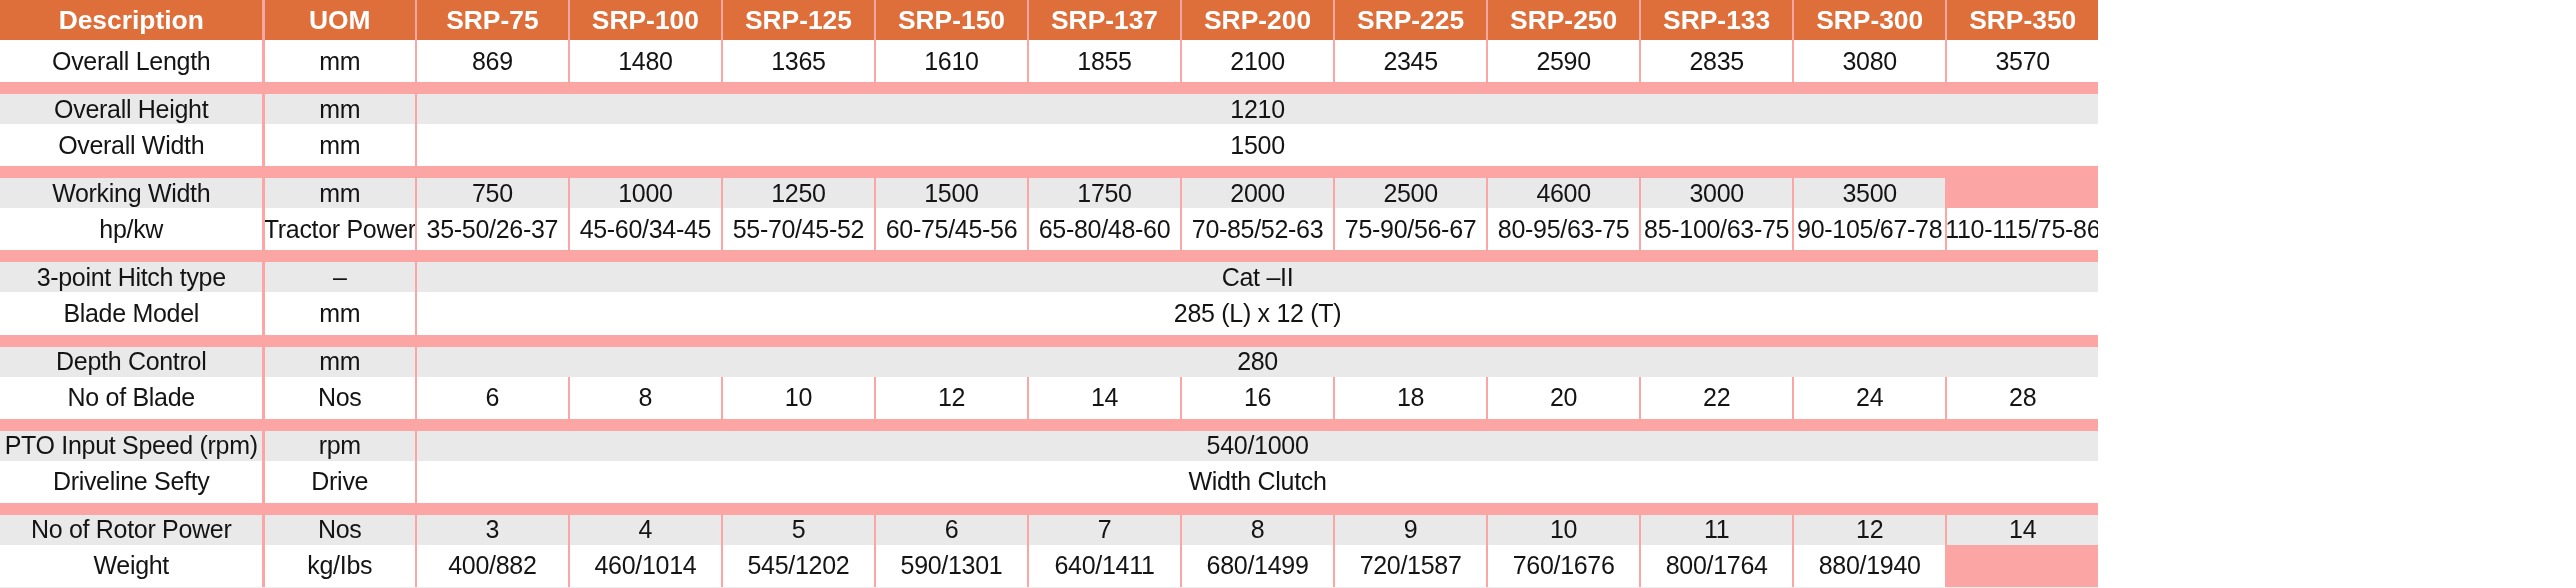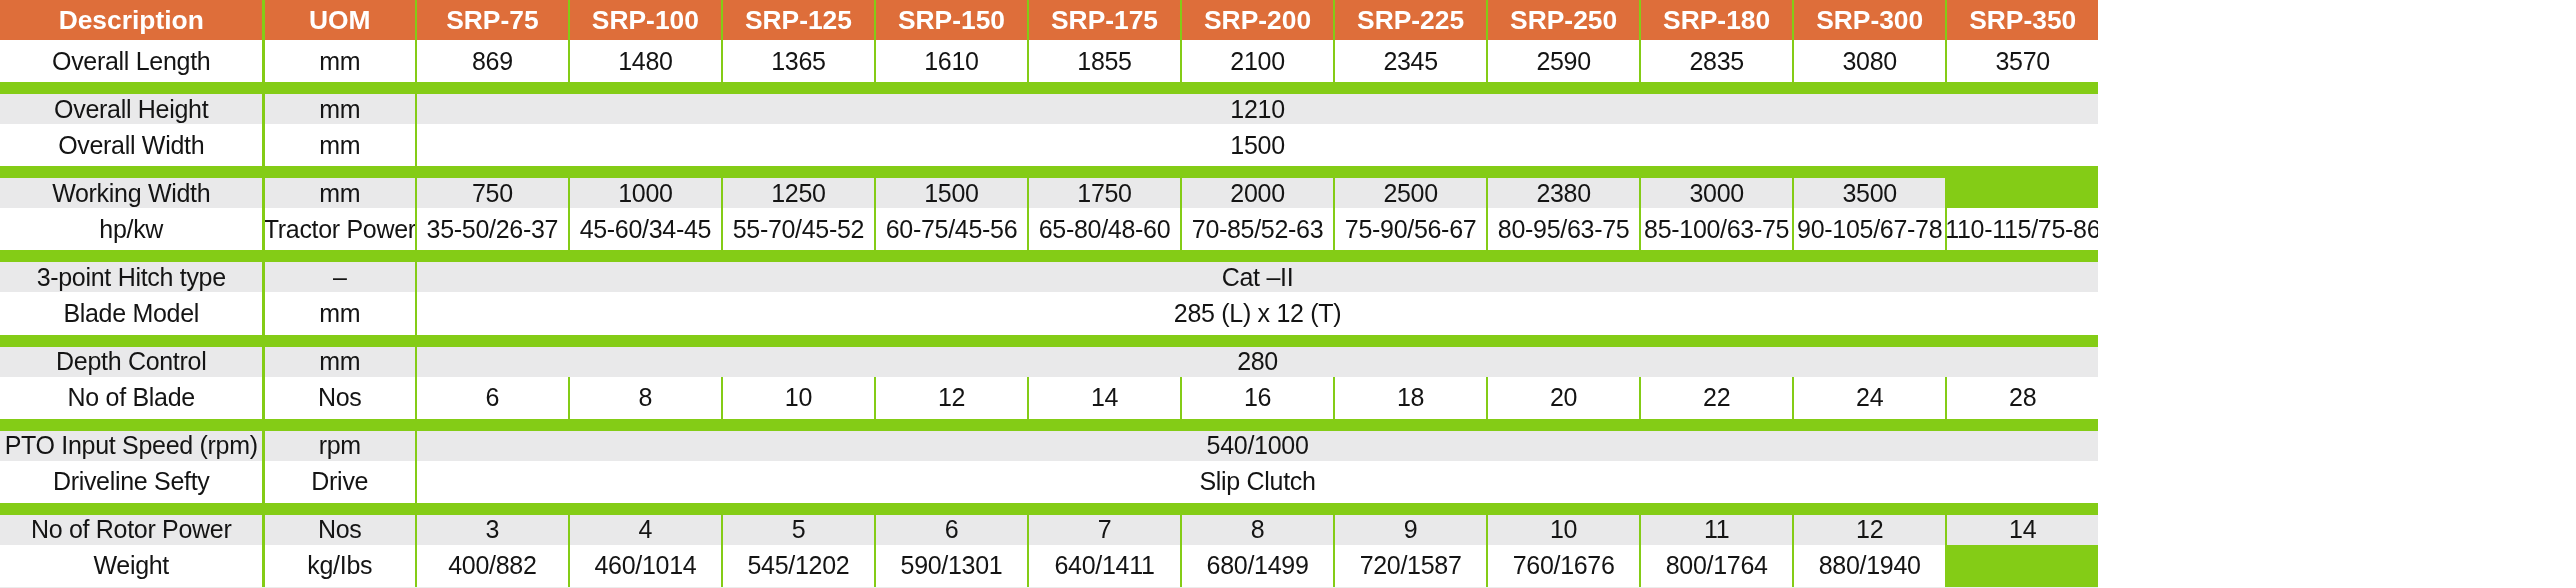--- a/index.html
+++ b/index.html
@@ -11,21 +11,21 @@
     width: 2576px;
     height: 588px;
     font-family: "Liberation Sans", sans-serif;
     overflow: hidden;
   }
   .spec-table {
     display: flex;
     flex-direction: column;
     width: 2098px;
     height: 588px;
-    background: #84cc16;           
+    background: #fca5a5;           
     box-sizing: border-box;
     border-bottom: 1.3px solid #ececec;
   }
   .row {
     display: grid;
     grid-template-columns: 519fr 296fr repeat(11, 297.7fr);
     column-gap: 2.5px;
     flex: 1 1 0;
     min-height: 0;
   }
@@ -63,25 +63,25 @@
 <body>
 
 <div class="spec-table">
     <div class="row header-row">
       <div class="cell">Description</div>
       <div class="cell">UOM</div>
       <div class="cell">SRP-75</div>
       <div class="cell">SRP-100</div>
       <div class="cell">SRP-125</div>
       <div class="cell">SRP-150</div>
-      <div class="cell">SRP-175</div>
+      <div class="cell">SRP-137</div>
       <div class="cell">SRP-200</div>
       <div class="cell">SRP-225</div>
       <div class="cell">SRP-250</div>
-      <div class="cell">SRP-180</div>
+      <div class="cell">SRP-133</div>
       <div class="cell">SRP-300</div>
       <div class="cell">SRP-350</div>
     </div>
     <div class="row">
       <div class="cell label-cell">Overall Length</div>
       <div class="cell">mm</div>
       <div class="cell">869</div>
       <div class="cell">1480</div>
       <div class="cell">1365</div>
       <div class="cell">1610</div>
@@ -106,21 +106,21 @@
     <div class="row alt">
       <div class="cell label-cell">Working Width</div>
       <div class="cell">mm</div>
       <div class="cell">750</div>
       <div class="cell">1000</div>
       <div class="cell">1250</div>
       <div class="cell">1500</div>
       <div class="cell">1750</div>
       <div class="cell">2000</div>
       <div class="cell">2500</div>
-      <div class="cell">2380</div>
+      <div class="cell">4600</div>
       <div class="cell">3000</div>
       <div class="cell">3500</div>
     </div>
     <div class="row">
       <div class="cell">hp/kw</div>
       <div class="cell label-cell">Tractor Power</div>
       <div class="cell">35-50/26-37</div>
       <div class="cell">45-60/34-45</div>
       <div class="cell">55-70/45-52</div>
       <div class="cell">60-75/45-56</div>
@@ -163,21 +163,21 @@
       <div class="cell">28</div>
     </div>
     <div class="row alt">
       <div class="cell label-cell">PTO Input Speed (rpm)</div>
       <div class="cell">rpm</div>
       <div class="cell merged">540/1000</div>
     </div>
     <div class="row">
       <div class="cell label-cell">Driveline Sefty</div>
       <div class="cell">Drive</div>
-      <div class="cell merged">Slip Clutch</div>
+      <div class="cell merged">Width Clutch</div>
     </div>
     <div class="row alt">
       <div class="cell label-cell">No of Rotor Power</div>
       <div class="cell">Nos</div>
       <div class="cell">3</div>
       <div class="cell">4</div>
       <div class="cell">5</div>
       <div class="cell">6</div>
       <div class="cell">7</div>
       <div class="cell">8</div>

